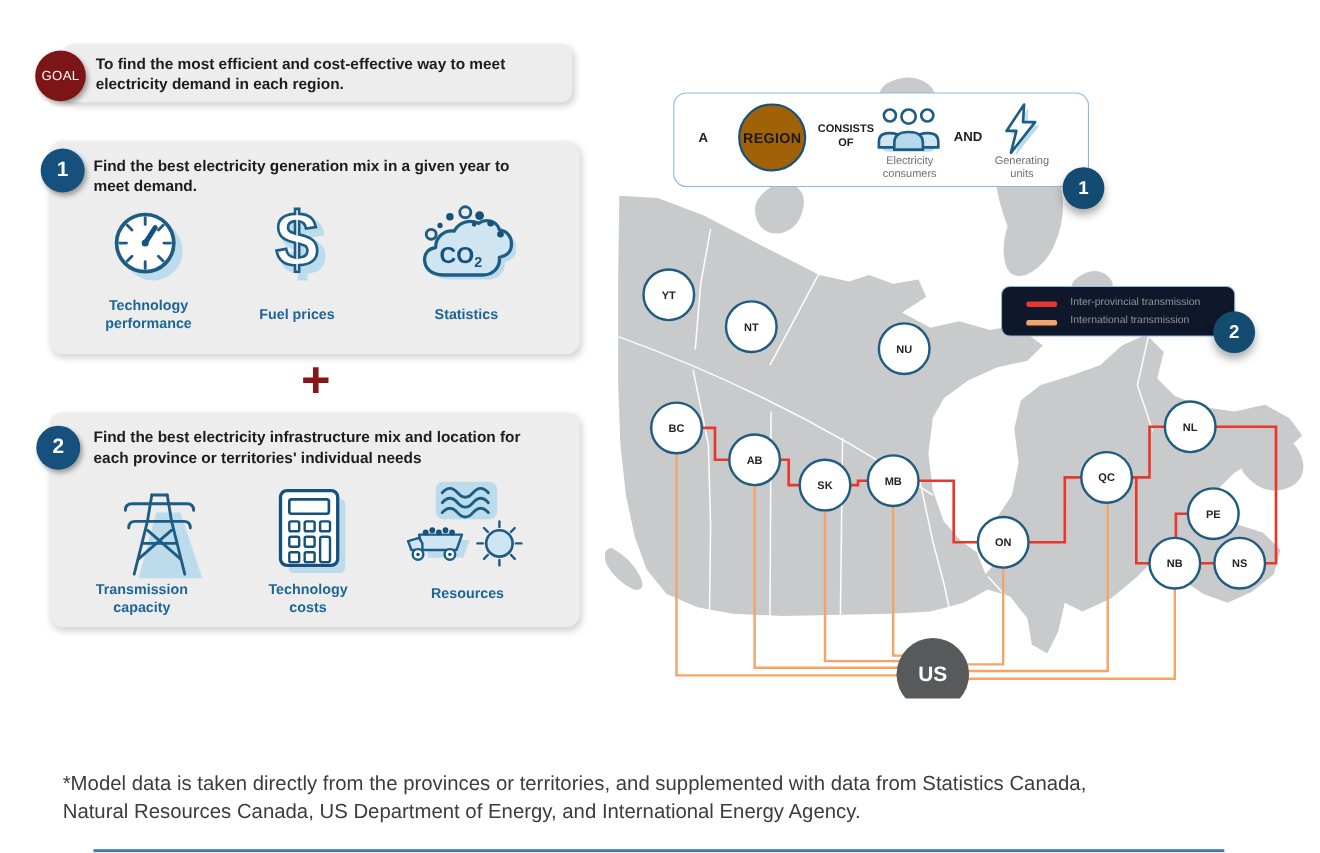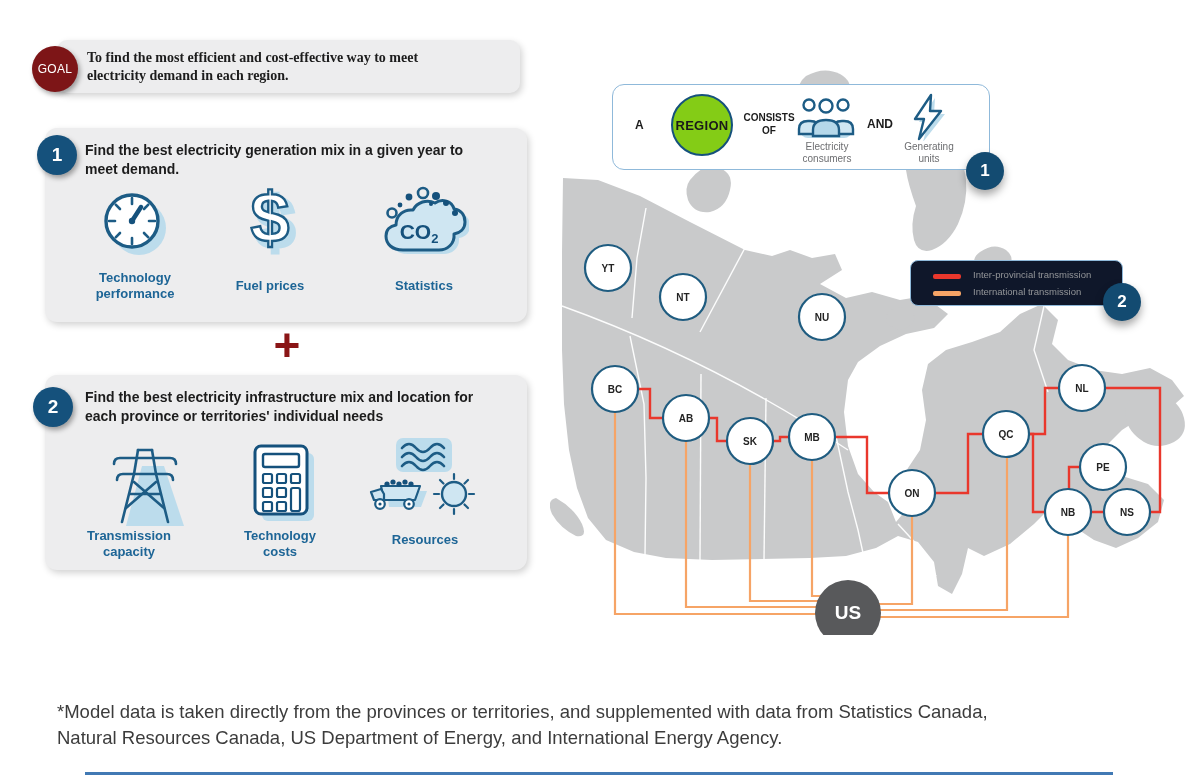--- a/index.html
+++ b/index.html
@@ -11,21 +11,21 @@
   }
   .pre { white-space:pre-line; }
 
   
   .panel {
     position:absolute; background:#ededee; border-radius:12px;
     box-shadow:2px 3px 7px rgba(0,0,0,.18);
   }
   .goal-box { left:57px; top:40px; width:463px; height:53px; border-radius:10px; }
   .goal-text { position:absolute; left:30px; top:9px; width:430px;
-    font-size:14px; font-weight:bold; color:#1c1c1c; line-height:1.3;font-family:Liberation Serif, serif; }
+    font-size:14px; font-weight:bold; color:#1c1c1c; line-height:1.3; }
   .goal-circle {
     position:absolute; left:32px; top:46px; width:46px; height:46px; border-radius:50%;
     background:#7d1517; color:#fff; font-weight:normal; font-size:12px;
     display:flex; align-items:center; justify-content:center;
     box-shadow:2px 3px 5px rgba(0,0,0,.35); letter-spacing:.3px;
   }
   .step-box1 { left:45px; top:128px; width:482px; height:194px; }
   .step-box2 { left:45px; top:375px; width:482px; height:195px; }
   .num-circle {
     position:absolute; width:40px; height:40px; border-radius:50%;
@@ -64,21 +64,21 @@
   .tx-line { fill:none; }
 
   
   .region-box {
     position:absolute; left:612px; top:84px; width:378px; height:86px;
     background:#fff; border:1.5px solid #8fb9da; border-radius:12px;
   }
   .rb-a { position:absolute; left:22px; top:33px; font-size:12px; font-weight:bold; color:#1c1c1c; }
   .rb-circle {
     position:absolute; left:58px; top:9px; width:62px; height:62px; border-radius:50%;
-    border:2.2px solid #15517c; background:#84cc16;
+    border:2.2px solid #15517c; background:#a16207;
     display:flex; align-items:center; justify-content:center;
     font-size:13px; font-weight:bold; color:#1a1a1a; letter-spacing:.3px;
   }
   .rb-consists { position:absolute; left:124px; top:27px; width:64px; text-align:center;
     font-size:10px; font-weight:bold; color:#1c1c1c; line-height:1.25; }
   .rb-and { position:absolute; left:252px; top:32px; width:30px; text-align:center;
     font-size:12px; font-weight:bold; color:#1c1c1c; }
   .rb-caption { position:absolute; text-align:center; font-size:10px; color:#6d6e71; line-height:1.2; }
 
   

